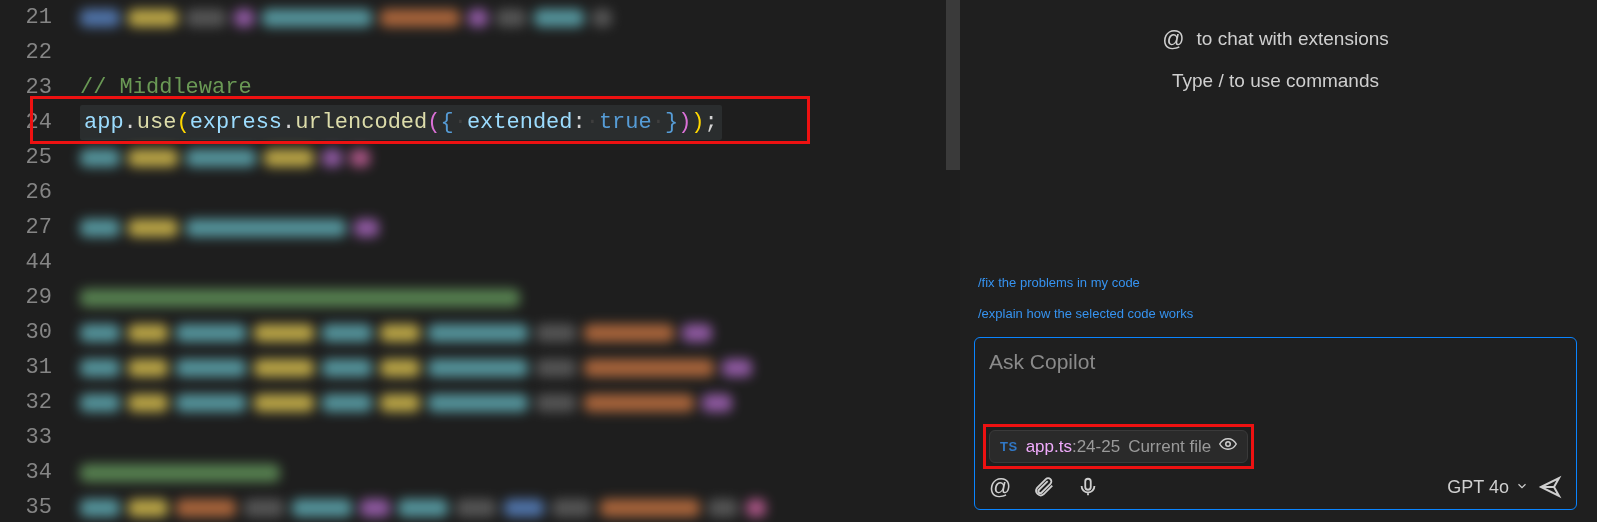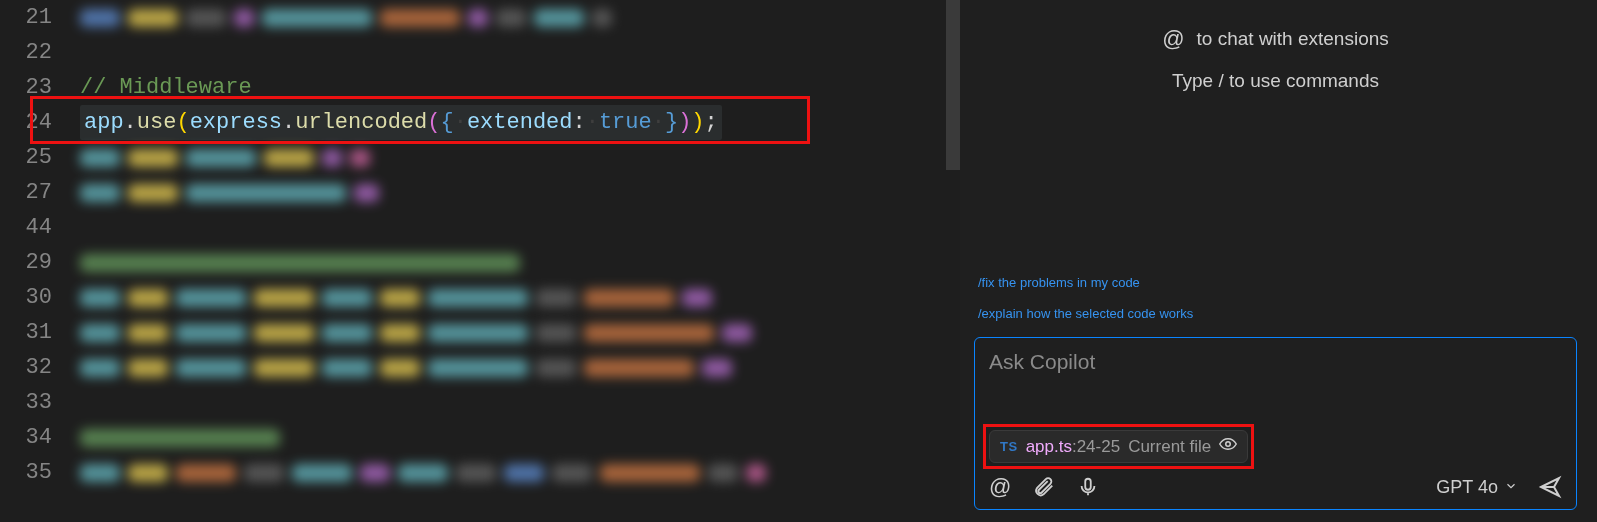--- a/index.html
+++ b/index.html
@@ -55,21 +55,21 @@
   .context-chip { display:inline-flex; align-items:center; gap:8px; background:#2a2a2a; border:1px solid #3a3a3a; border-radius:6px; padding:4px 10px; font-size:17px; }
   .chip-ts { color:#3178c6; font-weight:600; font-size:13px; letter-spacing:0.5px; }
   .chip-file { color:#f0abfc; }
   .chip-range { color:#9a9a9a; }
   .chip-scope { color:#9a9a9a; }
   .eye-icon svg { width:18px; height:18px; }
   .red-box-chip { position:absolute; border:3px solid #e11; pointer-events:none; }
 
   .input-toolbar { display:flex; align-items:center; margin-top:12px; gap:22px; }
   .input-toolbar .left { display:flex; gap:22px; align-items:center; }
-  .input-toolbar .right { margin-left:auto; display:flex; align-items:center; gap:20px; color:#cfcfcf; font-size:18px; }
+  .input-toolbar .right { margin-left:auto; display:flex; align-items:center; gap:9px; color:#cfcfcf; font-size:18px; }
   .ico { color:#cfcfcf; cursor:pointer; display:flex; }
   .ico svg { width:22px; height:22px; }
   .model-pick { display:flex; align-items:center; gap:6px; cursor:pointer; }
   .send-ico svg { width:24px; height:24px; }
 
   .at-glyph { font-size:22px; line-height:1; }
 </style>
 </head>
 <body>
 
@@ -100,20 +100,24 @@
       <div class="code"><span class="code-inner"><span class="tok-var">app</span><span class="dot">.</span><span class="tok-fn">use</span><span class="tok-paren1">(</span><span class="tok-var">express</span><span class="dot">.</span><span class="tok-fn">urlencoded</span><span class="tok-paren2">(</span><span class="tok-paren3">{</span><span class="midspace">·</span><span class="tok-key">extended</span><span class="tok-plain">:</span><span class="midspace">·</span><span class="tok-bool">true</span><span class="midspace">·</span><span class="tok-paren3">}</span><span class="tok-paren2">)</span><span class="tok-paren1">)</span><span class="tok-plain">;</span></span></div>
       </div>
 
     <div class="line">
         <div class="gutter">25</div>
       <div class="code blur">
         <span class="blob c-cyan" style="width:40px"></span><span class="blob c-yellow" style="width:50px"></span><span class="blob c-cyan" style="width:70px"></span><span class="blob c-yellow" style="width:50px"></span><span class="blob c-purple" style="width:20px"></span><span class="blob c-pink" style="width:20px"></span>
       </div>
       </div>
 
+    <div class="line">
+        <div class="gutter">26</div>
+        <div class="code"></div>
+      </div>
 
     <div class="line">
         <div class="gutter">27</div>
       <div class="code blur">
         <span class="blob c-cyan" style="width:40px"></span><span class="blob c-yellow" style="width:50px"></span><span class="blob c-cyan" style="width:160px"></span><span class="blob c-purple" style="width:25px"></span>
       </div>
       </div>
 
     <div class="line">
         <div class="gutter">44</div>

